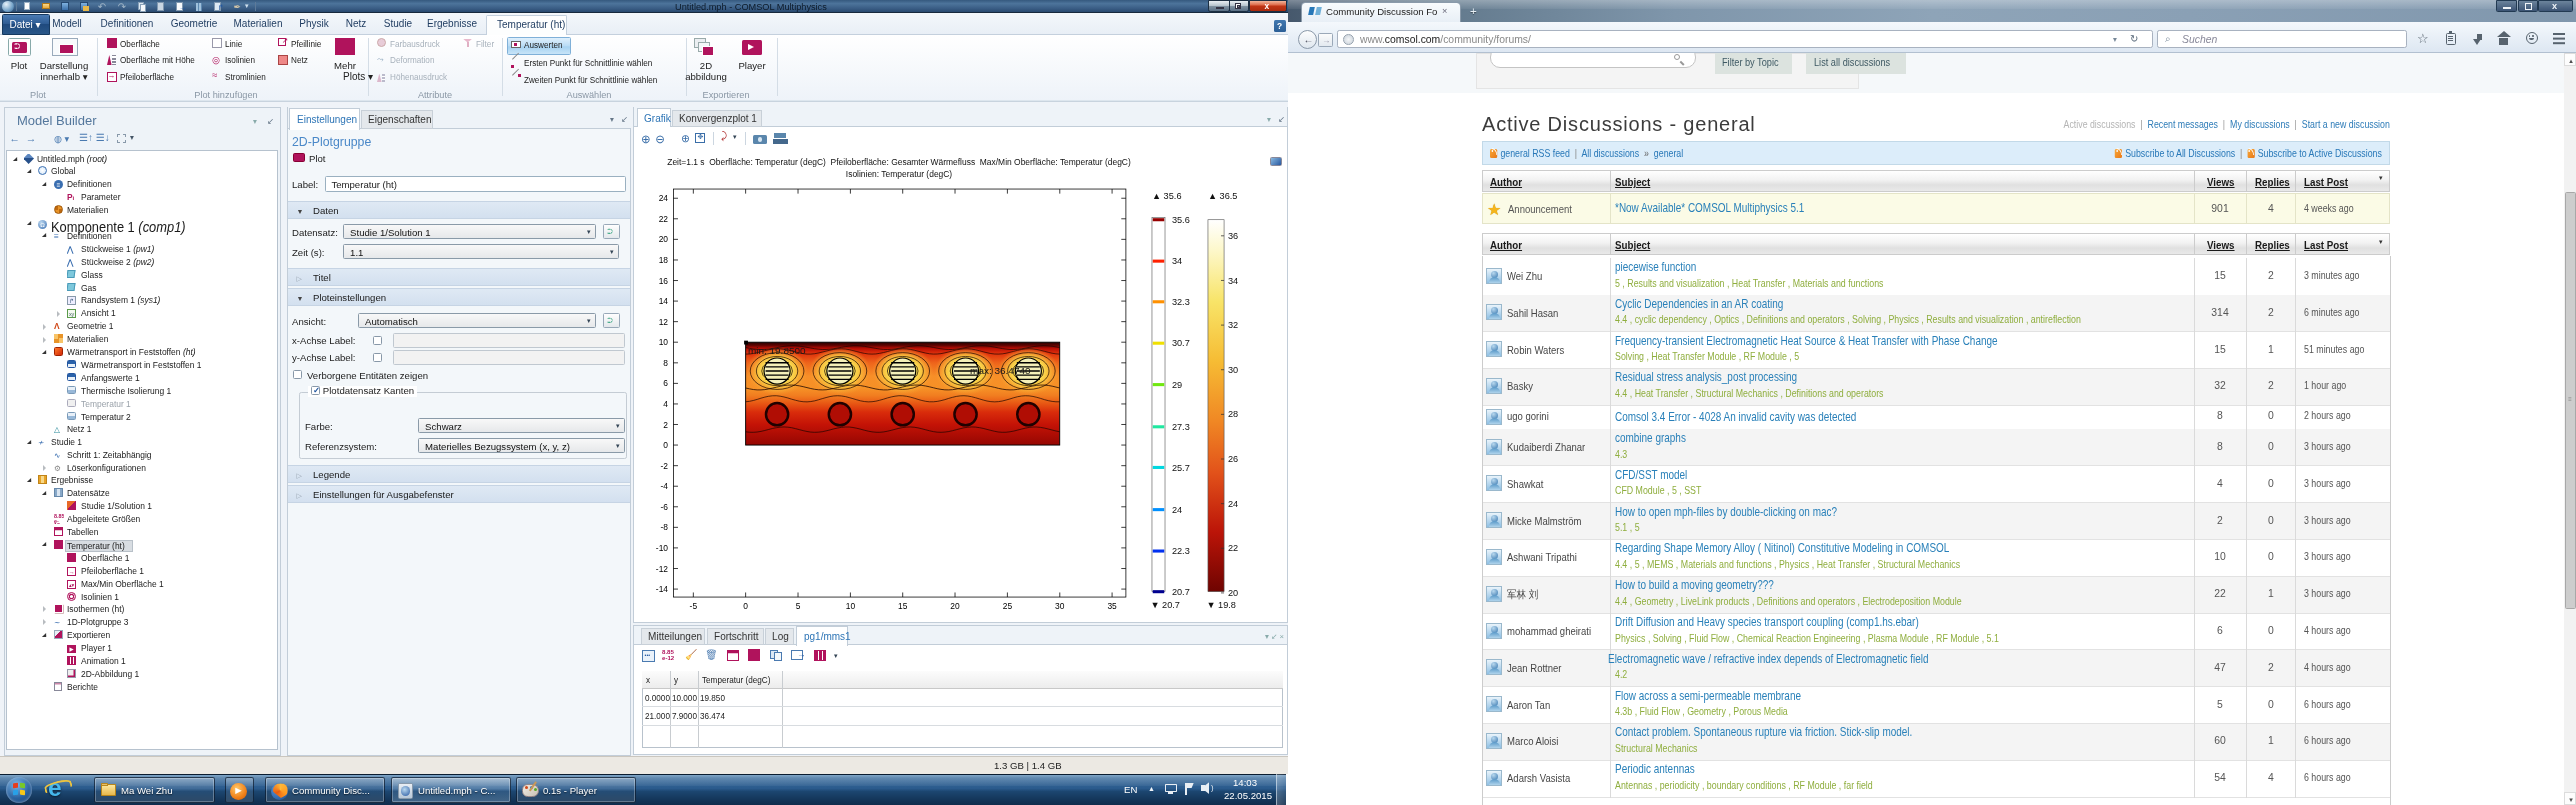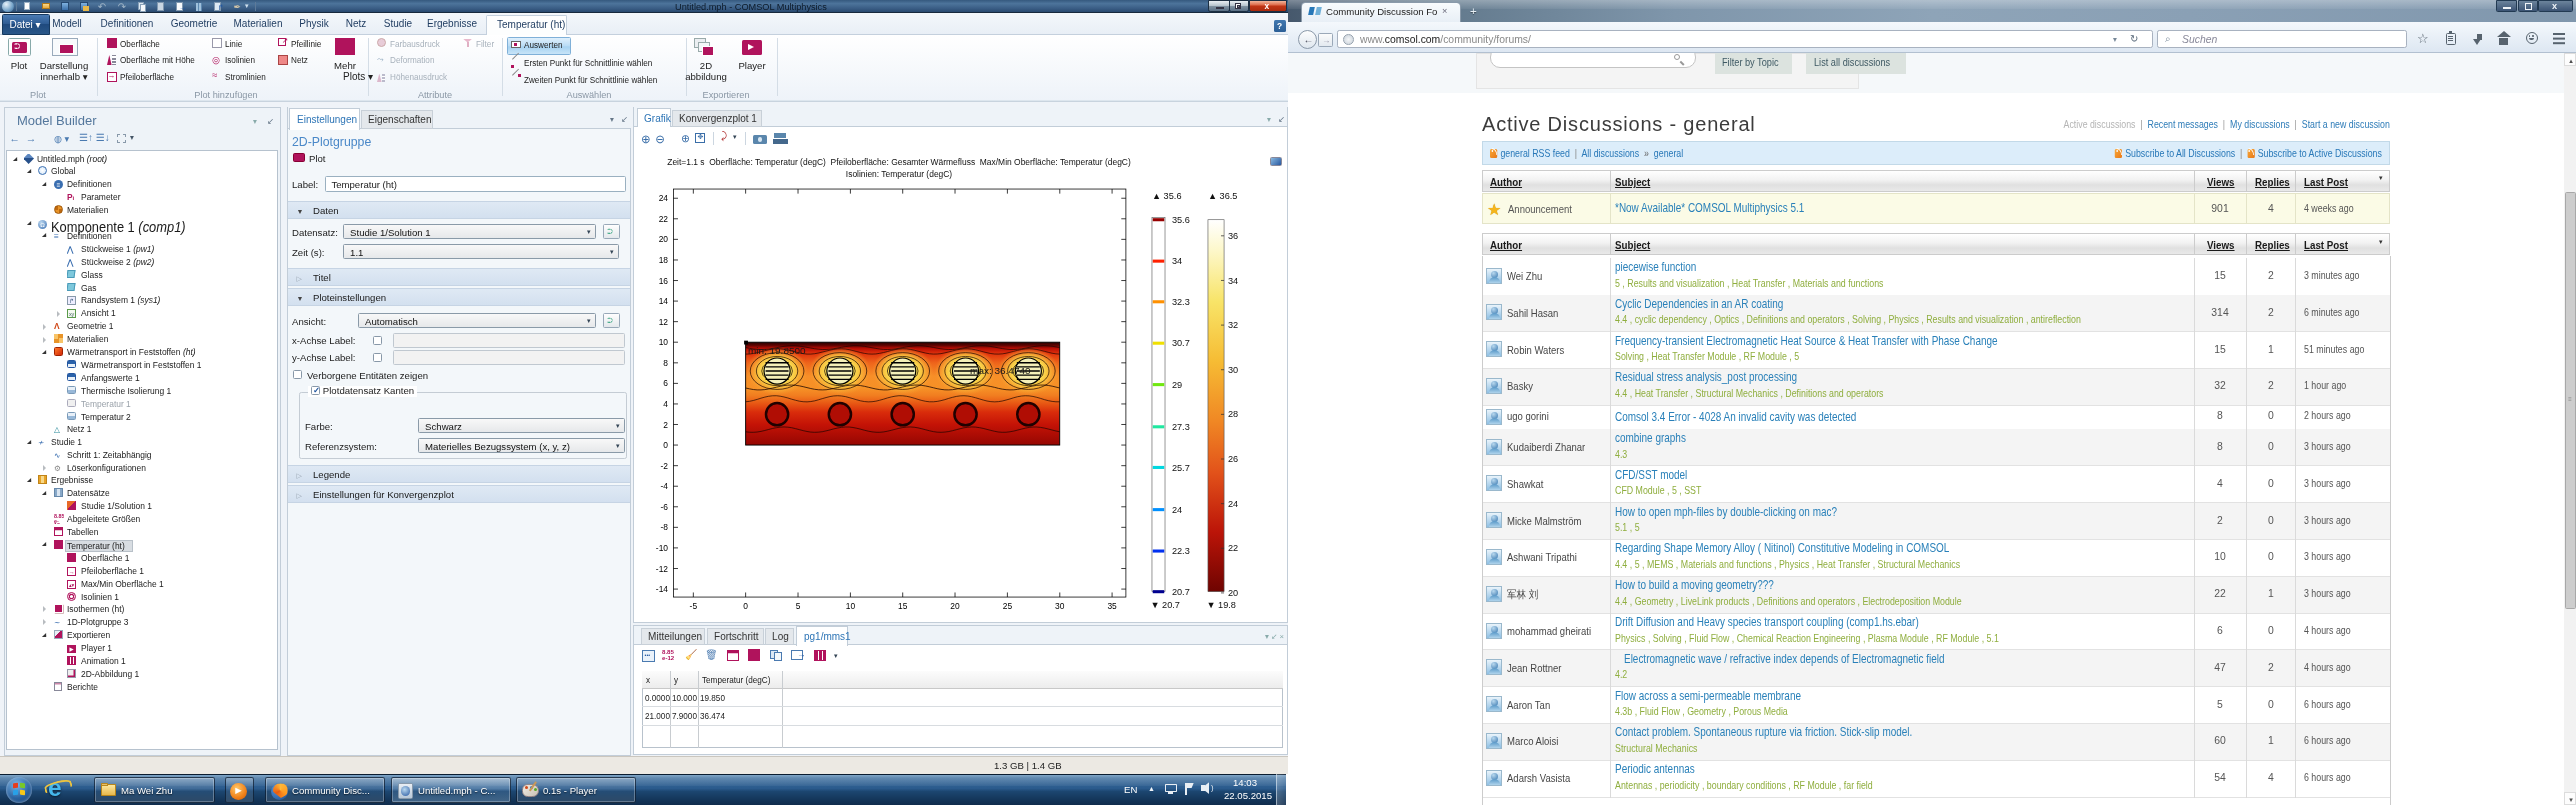--- a/index.html
+++ b/index.html
@@ -369,21 +369,21 @@
 <div class="a" style="left:418px;top:438px;width:207px;height:15.3px;background:linear-gradient(#f8f8f8,#e6e8ea);border:0.8px solid #8a9aa8;border-radius:1.5px">
       <div class="tx" style="left:6.1px;top:2.3px;font-size:9.6px;color:#111">Materielles Bezugssystem  (x, y, z)</div>
       <div class="tx" style="right:4.6px;top:3.1px;font-size:7px;color:#345">▾</div>
     </div>
 <div class="a" style="left:288px;top:465px;width:342px;height:18.4px;background:linear-gradient(#dfe9f4,#d3e0ef);border-top:0.8px solid #c6d4e4;border-bottom:0.8px solid #c6d4e4">
       <div class="tx" style="left:8.4px;top:3.8px"><span style="color:#98a4b0;font-size:7px">▷</span></div>
       <div class="tx" style="left:25px;top:3.1px;font-size:9.6px;color:#1a1a1a">Legende</div>
     </div>
 <div class="a" style="left:288px;top:485px;width:342px;height:18.4px;background:linear-gradient(#dfe9f4,#d3e0ef);border-top:0.8px solid #c6d4e4;border-bottom:0.8px solid #c6d4e4">
       <div class="tx" style="left:8.4px;top:3.8px"><span style="color:#98a4b0;font-size:7px">▷</span></div>
-      <div class="tx" style="left:25px;top:3.1px;font-size:9.6px;color:#1a1a1a">Einstellungen für Konvergenzplot</div>
+      <div class="tx" style="left:25px;top:3.1px;font-size:9.6px;color:#1a1a1a">Einstellungen für Ausgabefenster</div>
     </div>
 <div class="a" style="left:633px;top:107px;width:655px;height:516px;background:#fff;border:0.8px solid #c2cdd8"></div>
 <div class="a" style="left:634px;top:107px;width:653px;height:20px;background:#eef3f8;border-bottom:0.8px solid #c2cdd8"></div>
 <div class="a" style="left:637px;top:108px;width:34px;height:19px;background:#fff;border:0.8px solid #c2cdd8;border-bottom:none">
       <div class="tx" style="left:6.1px;top:3.8px;font-size:10px;color:#2e75b6">Grafik</div>
     </div>
 <div class="a" style="left:672px;top:110px;width:90px;height:17px;background:#e4e8ec;border:0.8px solid #c8d0d8">
       <div class="tx" style="left:6.1px;top:2.3px;font-size:10px;color:#333">Konvergenzplot 1</div>
     </div>
 <div class="tx" style="left:1267px;top:115px;font-size:7.7px;color:#8aa">▾</div>
@@ -1014,21 +1014,21 @@
 <div class="a" style="left:194px;top:633px;width:908px;height:0.8px;background:#e2e2e2"></div>
 <div class="a" style="left:322px;top:596px;width:0.8px;height:38px;background:#dadada"></div>
 <div class="a" style="left:906px;top:596px;width:0.8px;height:38px;background:#dadada"></div>
 <div class="a" style="left:958px;top:596px;width:0.8px;height:38px;background:#dadada"></div>
 <div class="a" style="left:1007px;top:596px;width:0.8px;height:38px;background:#dadada"></div>
 <div class="a" style="left:198px;top:606px;width:16px;height:16px;background:linear-gradient(#eaf4fb,#8fc0e4);border:0.8px solid #9ab8cc">
       <div class="a" style="left:3.8px;top:1.5px;width:7px;height:7px;border-radius:3.8px;background:radial-gradient(circle at 35% 30%,#b8d8ee,#3a78b0)"></div>
       <div class="a" style="left:1.5px;top:8.4px;width:11.5px;height:6.1px;border-radius:6.1px 6.1px 0 0;background:linear-gradient(#5898c8,#b0d4ec)"></div>
     </div>
 <div class="tx" style="left:219px;top:609px;font-size:10.7px;color:#464646"><span style="display:inline-block;transform:scaleX(0.89);transform-origin:0 0">Jean Rottner</span></div>
-<div class="tx" style="left:336px;top:599px;font-size:12.7px;color:#2980b9"><span style="display:inline-block;transform:scaleX(0.785);transform-origin:0 0;">Electromagnetic wave / refractive index depends of Electromagnetic field</span></div>
+<div class="tx" style="left:320px;top:599px;font-size:12.7px;color:#2980b9"><span style="display:inline-block;transform:scaleX(0.785);transform-origin:0 0;">Electromagnetic wave / refractive index depends of Electromagnetic field</span></div>
 <div class="tx" style="left:327px;top:616px;font-size:10.4px;color:#8fae3e"><span style="display:inline-block;transform:scaleX(0.85);transform-origin:0 0;">4.2</span></div>
 <div class="tx" style="left:932px;top:609px;font-size:10.4px;color:#555;transform:translateX(-50%)">47</div>
 <div class="tx" style="left:983px;top:609px;font-size:10.4px;color:#555;transform:translateX(-50%)">2</div>
 <div class="tx" style="left:1016px;top:609px;font-size:10.4px;color:#555"><span style="display:inline-block;transform:scaleX(0.85);transform-origin:0 0">4 hours ago</span></div>
 <div class="a" style="left:194px;top:670px;width:908px;height:0.8px;background:#e2e2e2"></div>
 <div class="a" style="left:322px;top:633px;width:0.8px;height:38px;background:#dadada"></div>
 <div class="a" style="left:906px;top:633px;width:0.8px;height:38px;background:#dadada"></div>
 <div class="a" style="left:958px;top:633px;width:0.8px;height:38px;background:#dadada"></div>
 <div class="a" style="left:1007px;top:633px;width:0.8px;height:38px;background:#dadada"></div>
 <div class="a" style="left:198px;top:643px;width:16px;height:16px;background:linear-gradient(#eaf4fb,#8fc0e4);border:0.8px solid #9ab8cc">

